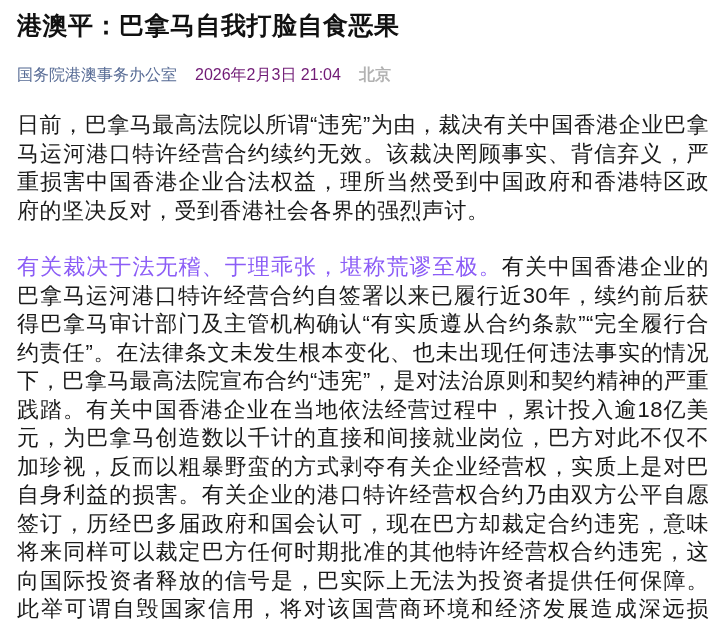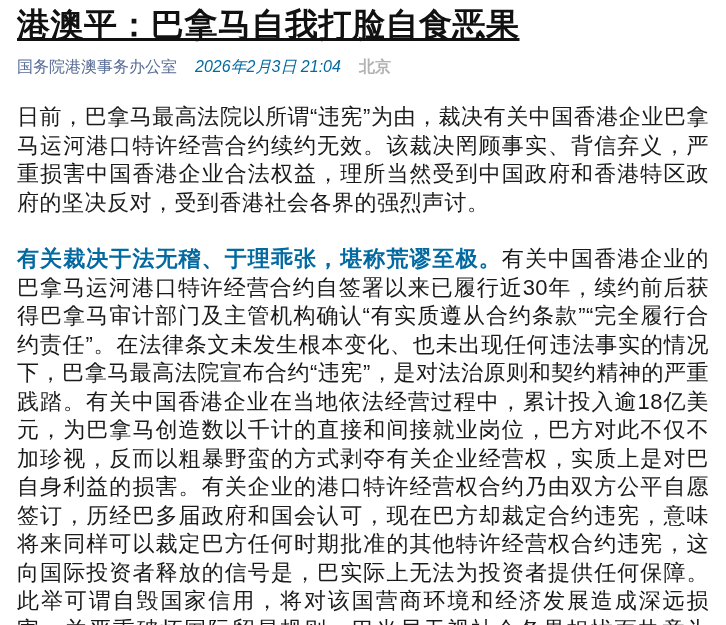--- a/index.html
+++ b/index.html
@@ -16,64 +16,62 @@
   .page {
     box-sizing: border-box;
     width: 726px;
     height: 625px;
     padding: 8px 17px 0 17px;
     background: #ffffff;
   }
   .article-title {
     margin: 0;
     padding: 0;
-    font-size: 33px;
+    font-size: 25px;
     line-height: 34px;
     font-weight: bold;
     color: #111111;
     letter-spacing: 0.5px;
-    text-decoration: underline;
   }
   .article-meta {
-    margin-top: 14px;
+    margin-top: 22px;
     font-size: 16px;
     line-height: 22px;
     display: flex;
     align-items: center;
     white-space: nowrap;
   }
   .author-link {
     color: #576b95;
     margin-right: 18px;
     cursor: pointer;
   }
   .meta-date {
-    color: #0369a1;
+    color: #701a75;
     margin-right: 18px;
-    font-style: italic;
   }
   .meta-location {
     color: #b2b2b2;
     font-weight: bold;
   }
   .article-body {
     margin-top: 25px;
   }
   .article-body p {
     margin: 0 0 28px 0;
     font-size: 22px;
     line-height: 28.5px;
     letter-spacing: 0.5px;
     color: #1a1a1a;
     text-align: justify;
     text-justify: inter-ideograph;
   }
   .article-body p strong {
-    font-weight: bold;
-    color: #0369a1;
+    font-weight: normal;
+    color: #8b5cf6;
   }
 </style>
 </head>
 <body>
 
 <div class="page">
 
   <h1 class="article-title">港澳平：巴拿马自我打脸自食恶果</h1>
 
   <div class="article-meta">

